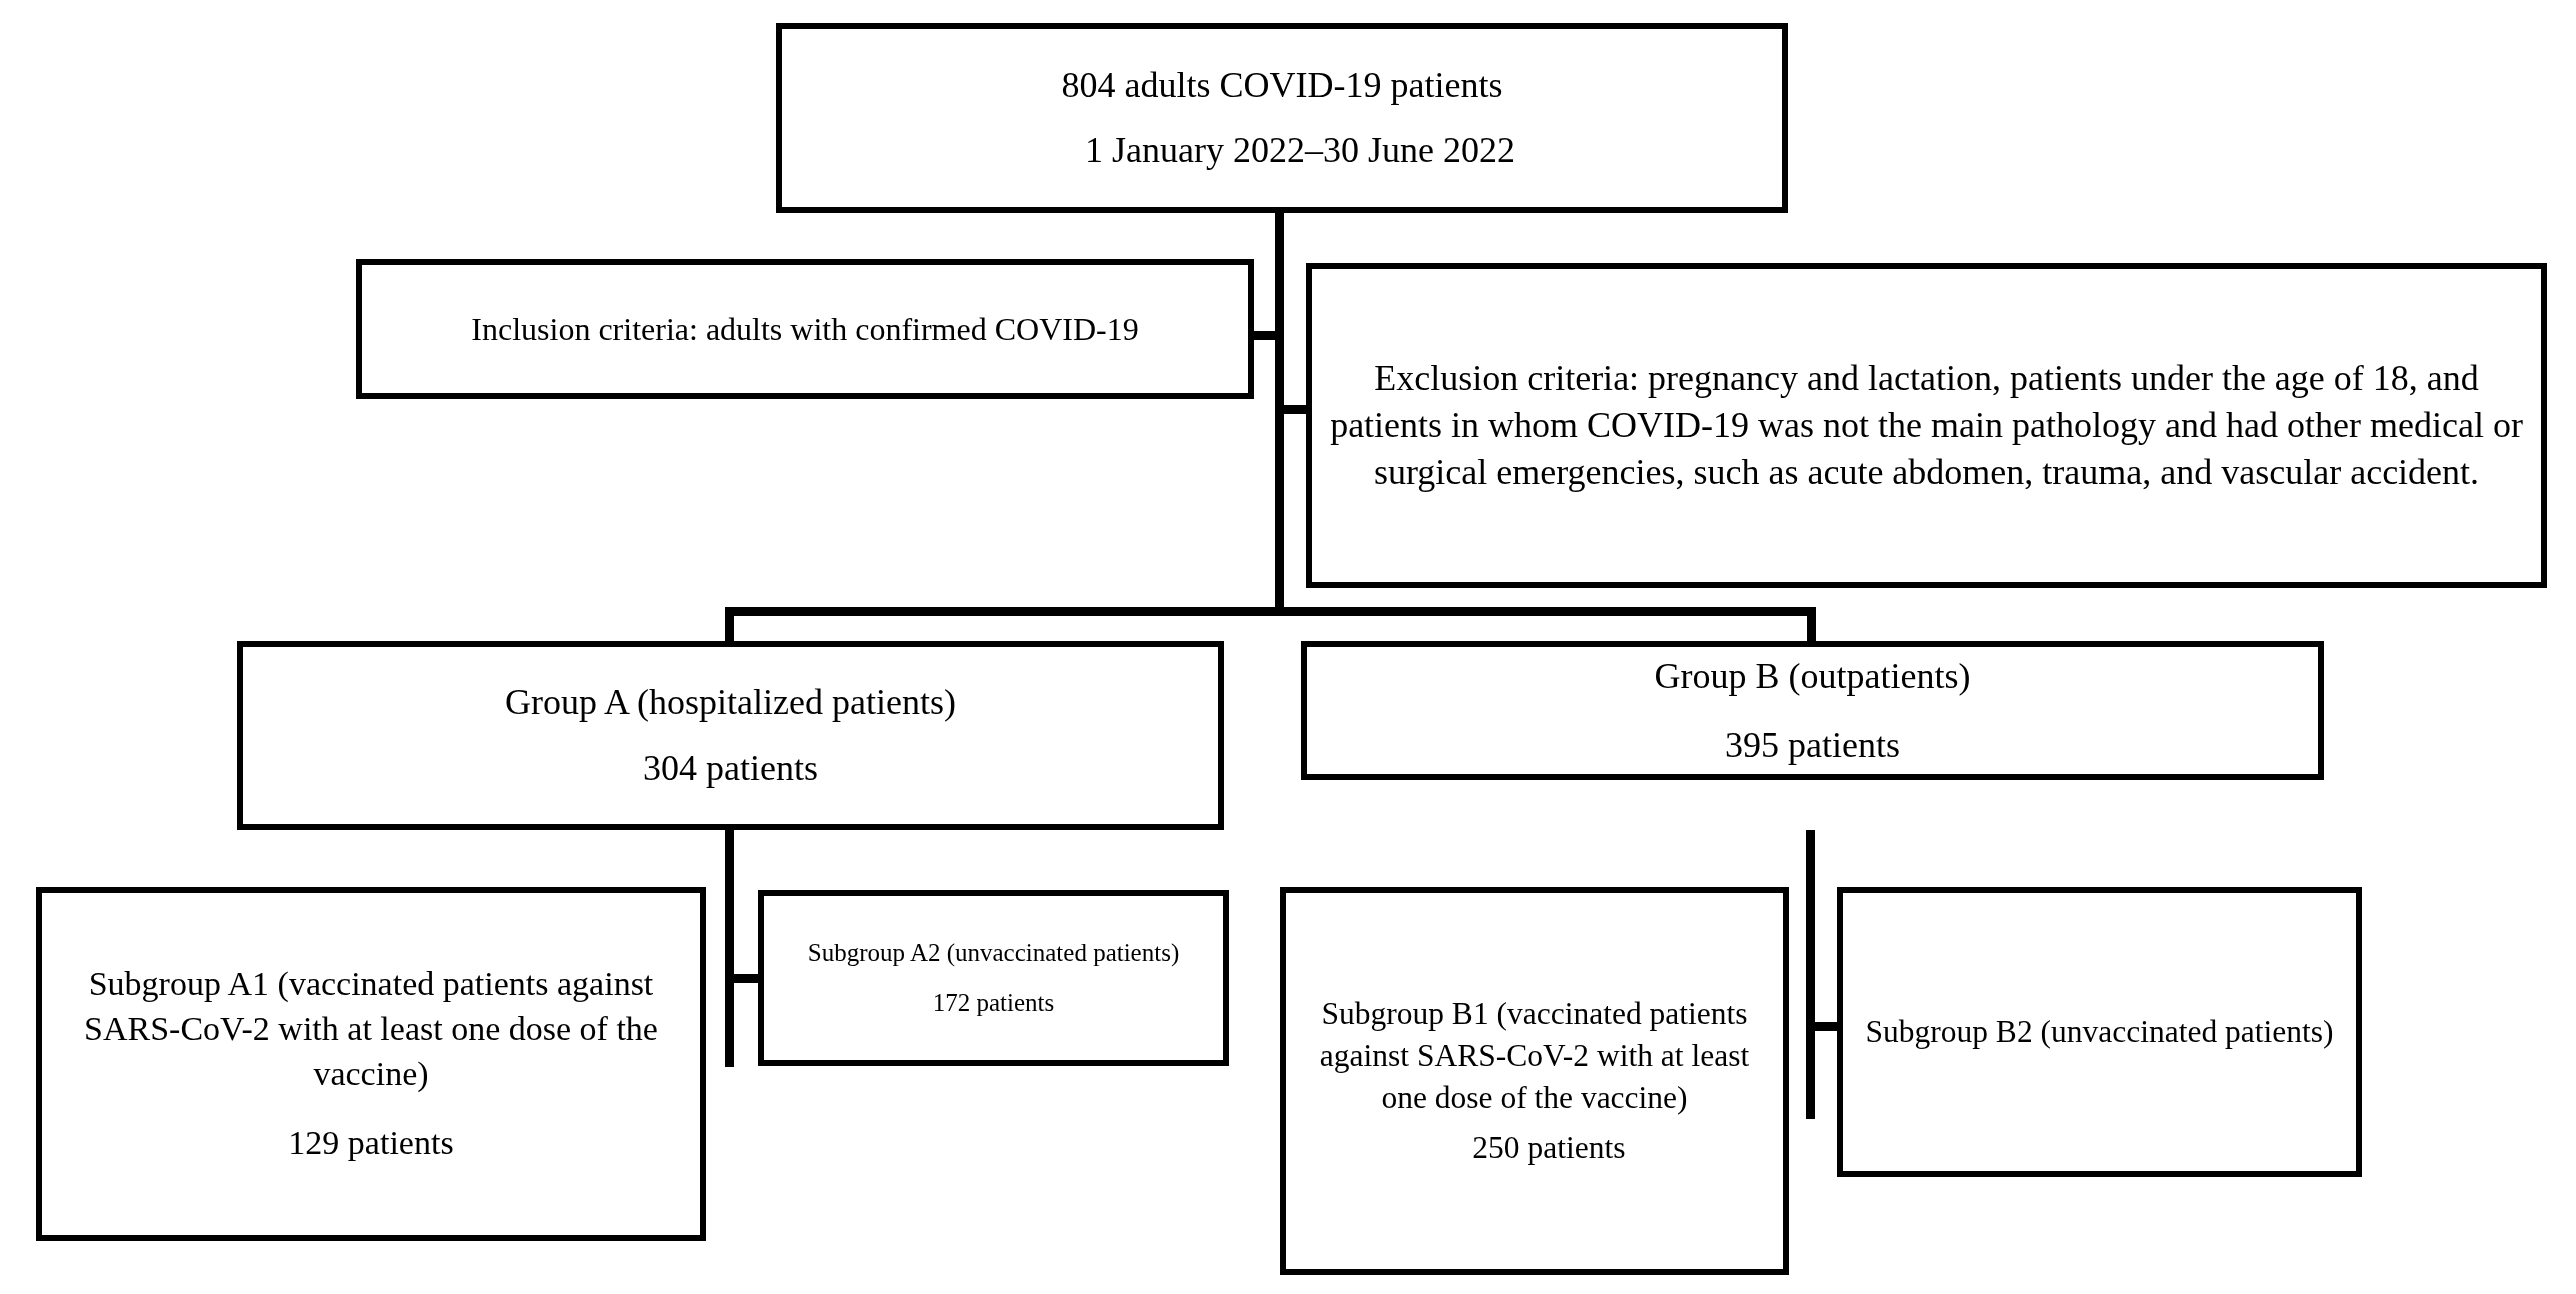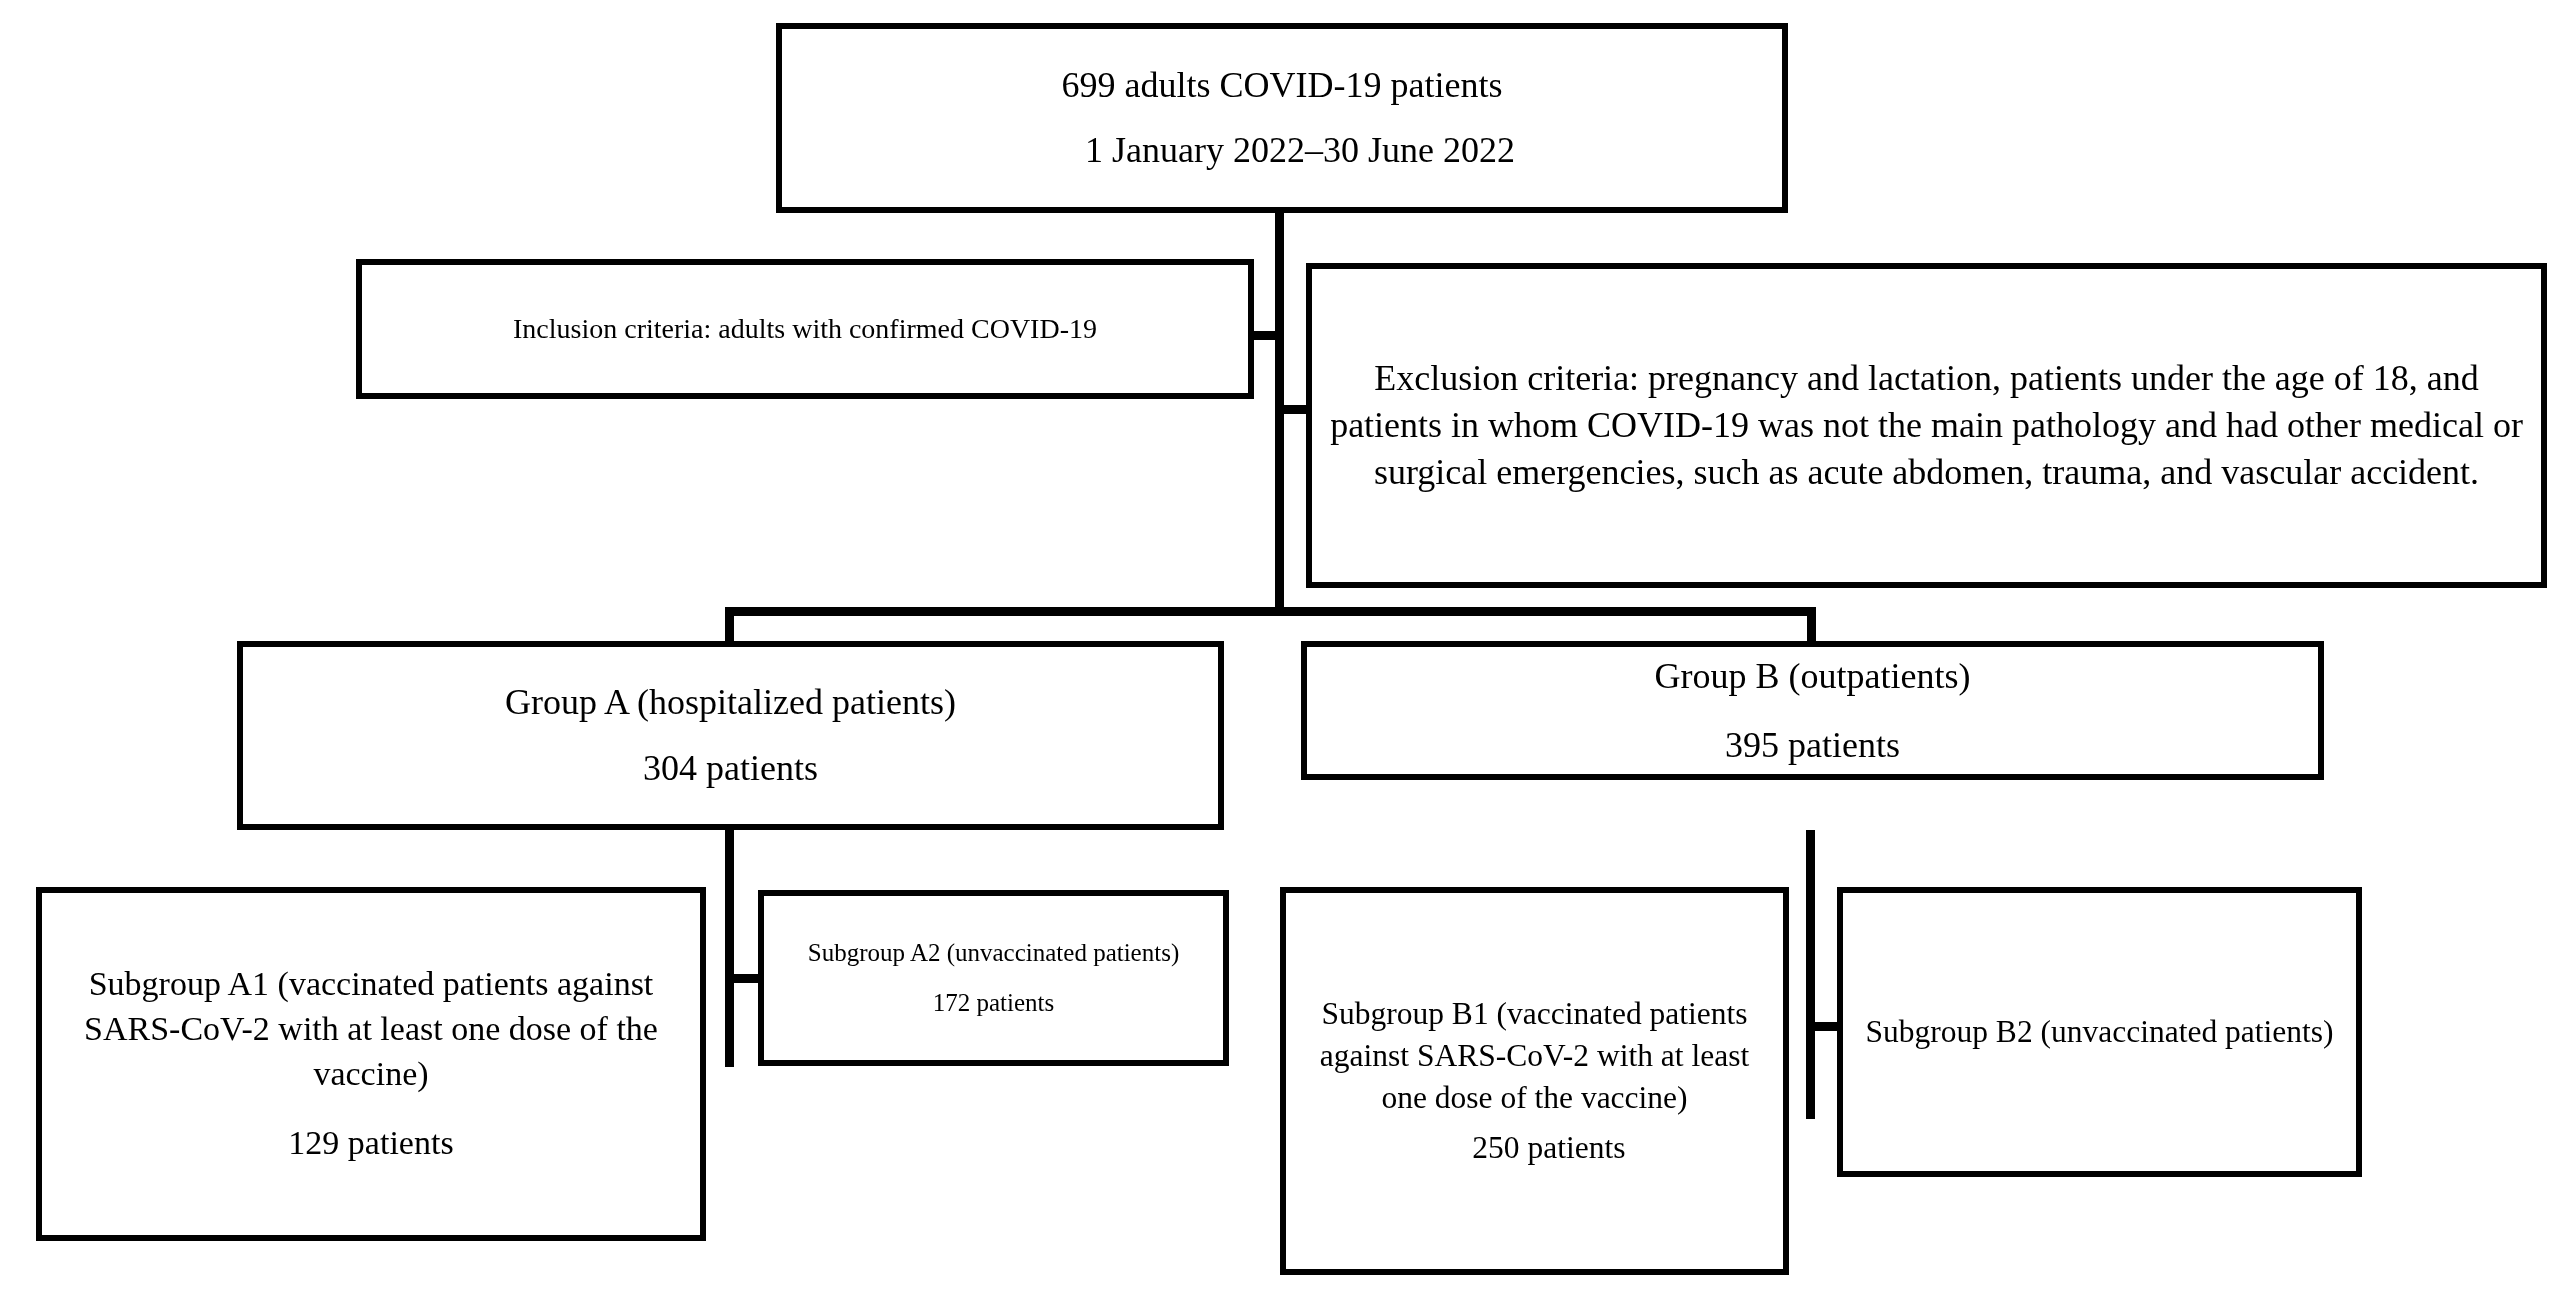--- a/index.html
+++ b/index.html
@@ -35,21 +35,21 @@
   .conn{
     position:absolute;
     background:#000000;
     z-index:1;
   }
 
   
   #node-top        {left:776px; top:23px;   width:1012px; height:190px;  font-size:36px; line-height:1.30;}
   #node-top .line + .line {margin-top:18.6px;margin-left:36px;}
 
-  #node-inclusion  {left:356px;  top:259px;  width:898px; height:140px;  font-size:28px; line-height:1.32;}
+  #node-inclusion  {left:356px;  top:259px;  width:898px; height:140px;  font-size:32px; line-height:1.32;}
 
   #node-exclusion  {left:1306px; top:263px;  width:1241px; height:325px;  font-size:36px; line-height:1.30;}
 
   #node-group-a    {left:237px;  top:641px;  width:987px; height:189px;  font-size:36px; line-height:1.30;}
   #node-group-a .line + .line {margin-top:18.6px;}
 
   #node-group-b    {left:1301px; top:641px;  width:1023px; height:139px;  font-size:36px; line-height:1.30;}
   #node-group-b .line + .line {margin-top:22px;}
 
   #node-sub-a1     {left:36px;   top:887px; width:670px;  height:354px;  font-size:34px; line-height:1.32;}
@@ -95,21 +95,21 @@
   <div class="conn" id="conn-stub-exclusion"></div>
   <div class="conn" id="conn-split-bar"></div>
   <div class="conn" id="conn-drop-group-a"></div>
   <div class="conn" id="conn-drop-group-b"></div>
   <div class="conn" id="conn-trunk-a"></div>
   <div class="conn" id="conn-stub-a2"></div>
   <div class="conn" id="conn-trunk-b"></div>
   <div class="conn" id="conn-stub-b2"></div>
 
   <div class="node" id="node-top">
-    <span class="line">699 adults COVID-19 patients</span>
+    <span class="line">804 adults COVID-19 patients</span>
     <span class="line">1 January 2022–30 June 2022</span>
   </div>
 
   <div class="node" id="node-inclusion">
     <span class="line">Inclusion criteria: adults with confirmed COVID-19</span>
   </div>
 
   <div class="node" id="node-exclusion">
     <span class="line">Exclusion criteria: pregnancy and lactation, patients under the age of 18, and patients in whom COVID-19 was not the main pathology and had other medical or surgical emergencies, such as acute abdomen, trauma, and vascular accident.</span>
   </div>

